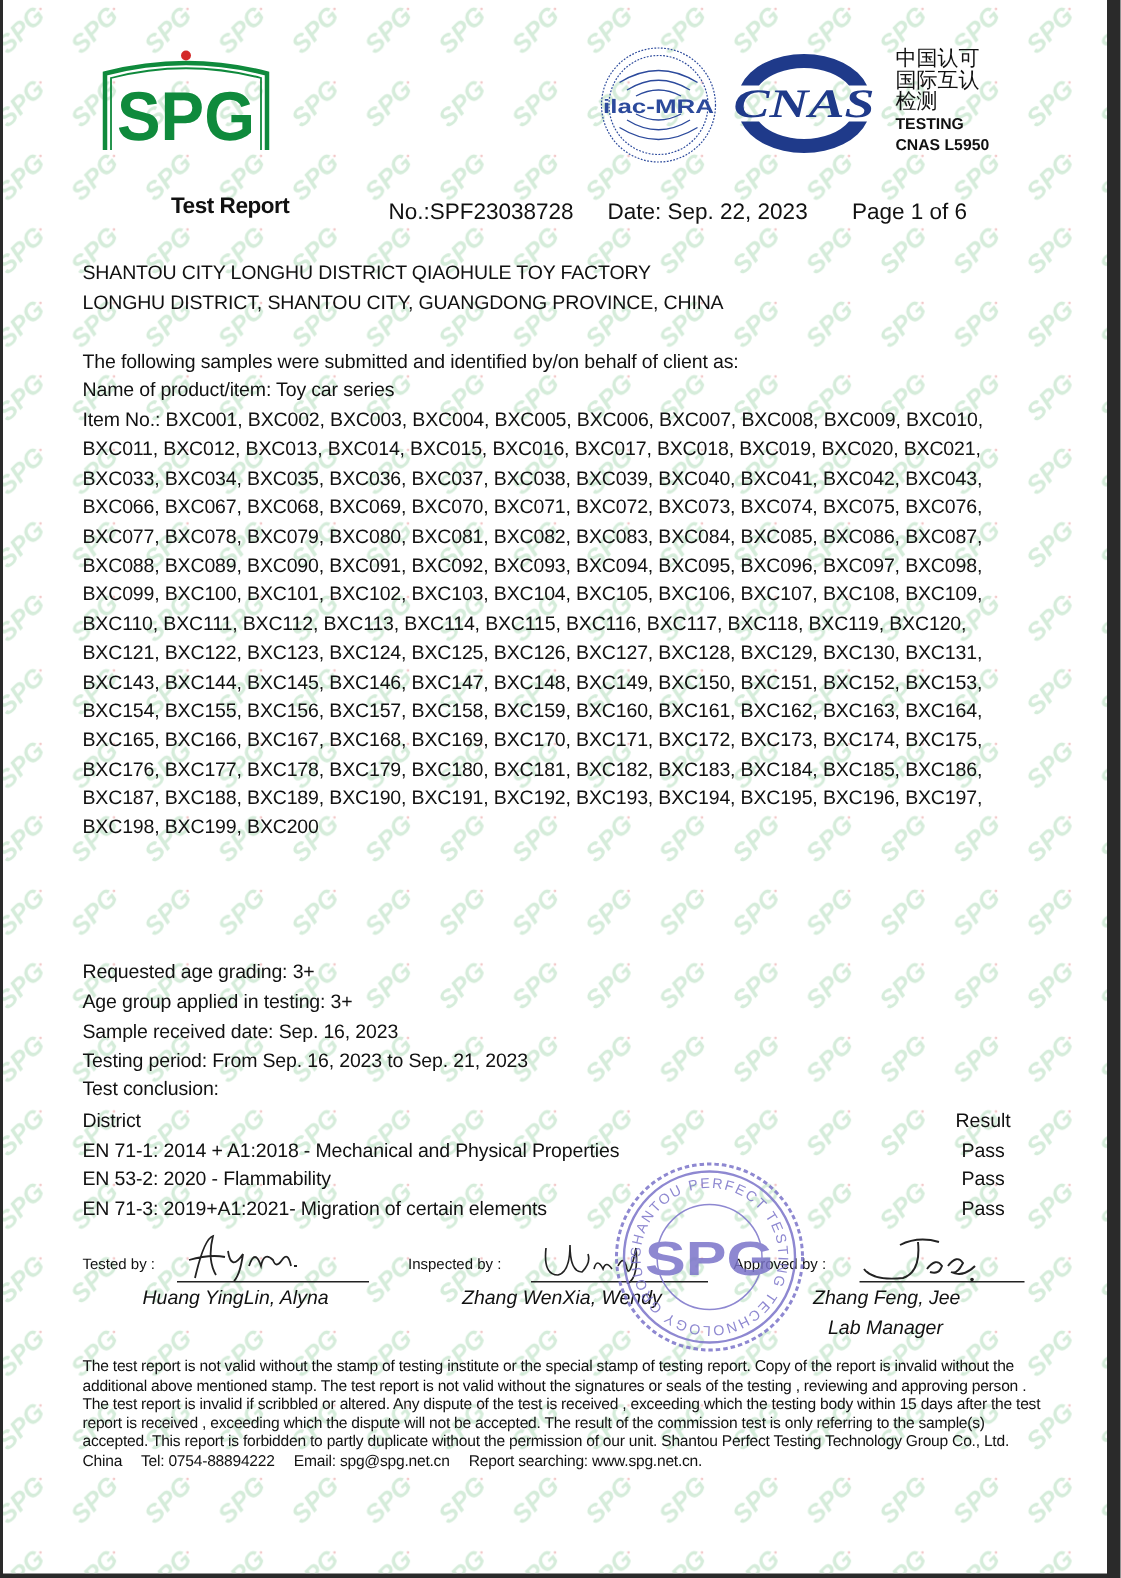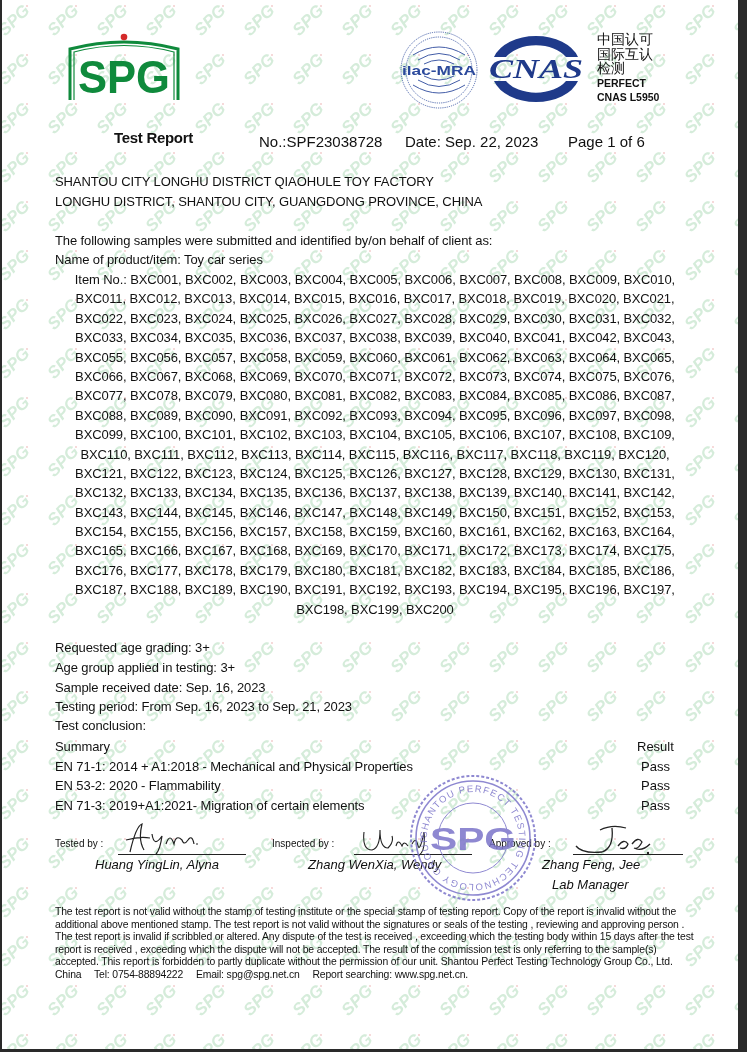--- a/index.html
+++ b/index.html
@@ -27,21 +27,21 @@
   }
   .cert-text .cn { font-family:"DejaVu Sans", sans-serif; font-size:14px; }
   .cert-text .b { font-weight:bold; font-size:10.5px; }
 
   
   .title-row { position:absolute; top:129px; left:0; width:100%; height:28px; }
   .title-row span { position:absolute; top:4px; font-size:15px; }
   .title-row .report-title { left:112px; top:0; font-size:15px; font-weight:bold; letter-spacing:-0.3px; }
 
   .line { position:absolute; left:53px; font-size:13px; white-space:nowrap; letter-spacing:-0.1px; }
-  .items { position:absolute; left:53px; top:270px; width:640px; font-size:13px; line-height:19.4px; letter-spacing:-0.1px;text-align:center; }
+  .items { position:absolute; left:53px; top:270px; width:640px; font-size:13px; line-height:19.4px; letter-spacing:-0.1px; }
   .items .row { white-space:nowrap; height:19.4px; }
 
   .result { position:absolute; font-size:13px; }
 
   .sig-label { position:absolute; font-size:10px; white-space:nowrap; }
   .sig-line { position:absolute; height:1px; background:#222; }
   .sig-name { position:absolute; font-size:13px; white-space:nowrap;font-style:italic; }
   .signature { position:absolute; }
 
   .stamp { position:absolute; left:405px; top:772px; width:132px; height:132px; opacity:0.85; }
@@ -97,65 +97,62 @@
     <svg class="cnas" viewBox="0 0 100 74" xmlns="http://www.w3.org/2000/svg">
       <path d="M8 26 A44 30 0 0 1 92 26 L80 26 A34 22 0 0 0 20 26 Z" fill="#1f3a8a"></path>
       <path d="M8 50 A44 30 0 0 0 92 50 L80 50 A34 22 0 0 1 20 50 Z" fill="#1f3a8a"></path>
       <text x="50" y="47" text-anchor="middle" font-family="Liberation Serif, serif" font-weight="bold" font-style="italic" font-size="27" fill="#1f3a8a" textLength="94" lengthAdjust="spacingAndGlyphs">CNAS</text>
     </svg>
 
     <div class="cert-text">
       <div class="cn">中国认可</div>
       <div class="cn">国际互认</div>
       <div class="cn">检测</div>
-      <div class="b">PERFECT</div>
+      <div class="b">TESTING</div>
       <div class="b">CNAS L5950</div>
     </div>
 
     <div class="title-row">
       <span class="report-title">Test Report</span>
       <span style="left:257px">No.:SPF23038728</span>
       <span style="left:403px">Date: Sep. 22, 2023</span>
       <span style="left:566px">Page 1 of 6</span>
     </div>
 
     <div class="line" style="top:174px">SHANTOU CITY LONGHU DISTRICT QIAOHULE TOY FACTORY</div>
     <div class="line" style="top:194px">LONGHU DISTRICT, SHANTOU CITY, GUANGDONG PROVINCE, CHINA</div>
 
     <div class="line" style="top:233px">The following samples were submitted and identified by/on behalf of client as:</div>
     <div class="line" style="top:252px">Name of product/item: Toy car series</div>
 
     <div class="items">
       <div class="row">Item No.: BXC001, BXC002, BXC003, BXC004, BXC005, BXC006, BXC007, BXC008, BXC009, BXC010,</div>
       <div class="row">BXC011, BXC012, BXC013, BXC014, BXC015, BXC016, BXC017, BXC018, BXC019, BXC020, BXC021,</div>
-      <div class="row">BXC022, BXC023, BXC024, BXC025, BXC026, BXC027, BXC028, BXC029, BXC030, BXC031, BXC032,</div>
       <div class="row">BXC033, BXC034, BXC035, BXC036, BXC037, BXC038, BXC039, BXC040, BXC041, BXC042, BXC043,</div>
-      <div class="row">BXC055, BXC056, BXC057, BXC058, BXC059, BXC060, BXC061, BXC062, BXC063, BXC064, BXC065,</div>
       <div class="row">BXC066, BXC067, BXC068, BXC069, BXC070, BXC071, BXC072, BXC073, BXC074, BXC075, BXC076,</div>
       <div class="row">BXC077, BXC078, BXC079, BXC080, BXC081, BXC082, BXC083, BXC084, BXC085, BXC086, BXC087,</div>
       <div class="row">BXC088, BXC089, BXC090, BXC091, BXC092, BXC093, BXC094, BXC095, BXC096, BXC097, BXC098,</div>
       <div class="row">BXC099, BXC100, BXC101, BXC102, BXC103, BXC104, BXC105, BXC106, BXC107, BXC108, BXC109,</div>
       <div class="row">BXC110, BXC111, BXC112, BXC113, BXC114, BXC115, BXC116, BXC117, BXC118, BXC119, BXC120,</div>
       <div class="row">BXC121, BXC122, BXC123, BXC124, BXC125, BXC126, BXC127, BXC128, BXC129, BXC130, BXC131,</div>
-      <div class="row">BXC132, BXC133, BXC134, BXC135, BXC136, BXC137, BXC138, BXC139, BXC140, BXC141, BXC142,</div>
       <div class="row">BXC143, BXC144, BXC145, BXC146, BXC147, BXC148, BXC149, BXC150, BXC151, BXC152, BXC153,</div>
       <div class="row">BXC154, BXC155, BXC156, BXC157, BXC158, BXC159, BXC160, BXC161, BXC162, BXC163, BXC164,</div>
       <div class="row">BXC165, BXC166, BXC167, BXC168, BXC169, BXC170, BXC171, BXC172, BXC173, BXC174, BXC175,</div>
       <div class="row">BXC176, BXC177, BXC178, BXC179, BXC180, BXC181, BXC182, BXC183, BXC184, BXC185, BXC186,</div>
       <div class="row">BXC187, BXC188, BXC189, BXC190, BXC191, BXC192, BXC193, BXC194, BXC195, BXC196, BXC197,</div>
       <div class="row">BXC198, BXC199, BXC200</div>
     </div>
 
     <div class="line" style="top:640px">Requested age grading: 3+</div>
     <div class="line" style="top:660px">Age group applied in testing: 3+</div>
     <div class="line" style="top:680px">Sample received date: Sep. 16, 2023</div>
     <div class="line" style="top:699px">Testing period: From Sep. 16, 2023 to Sep. 21, 2023</div>
     <div class="line" style="top:718px">Test conclusion:</div>
 
-    <div class="line" style="top:739px">Summary</div>
+    <div class="line" style="top:739px">District</div>
     <div class="result" style="left:635px; top:739px">Result</div>
 
     <div class="line" style="top:759px">EN 71-1: 2014 + A1:2018 - Mechanical and Physical Properties</div>
     <div class="result" style="left:639px; top:759px">Pass</div>
     <div class="line" style="top:778px">EN 53-2: 2020 - Flammability</div>
     <div class="result" style="left:639px; top:778px">Pass</div>
     <div class="line" style="top:798px">EN 71-3: 2019+A1:2021- Migration of certain elements</div>
     <div class="result" style="left:639px; top:798px">Pass</div>
 
     <div class="sig-label" style="left:53px; top:838px">Tested by :</div>

